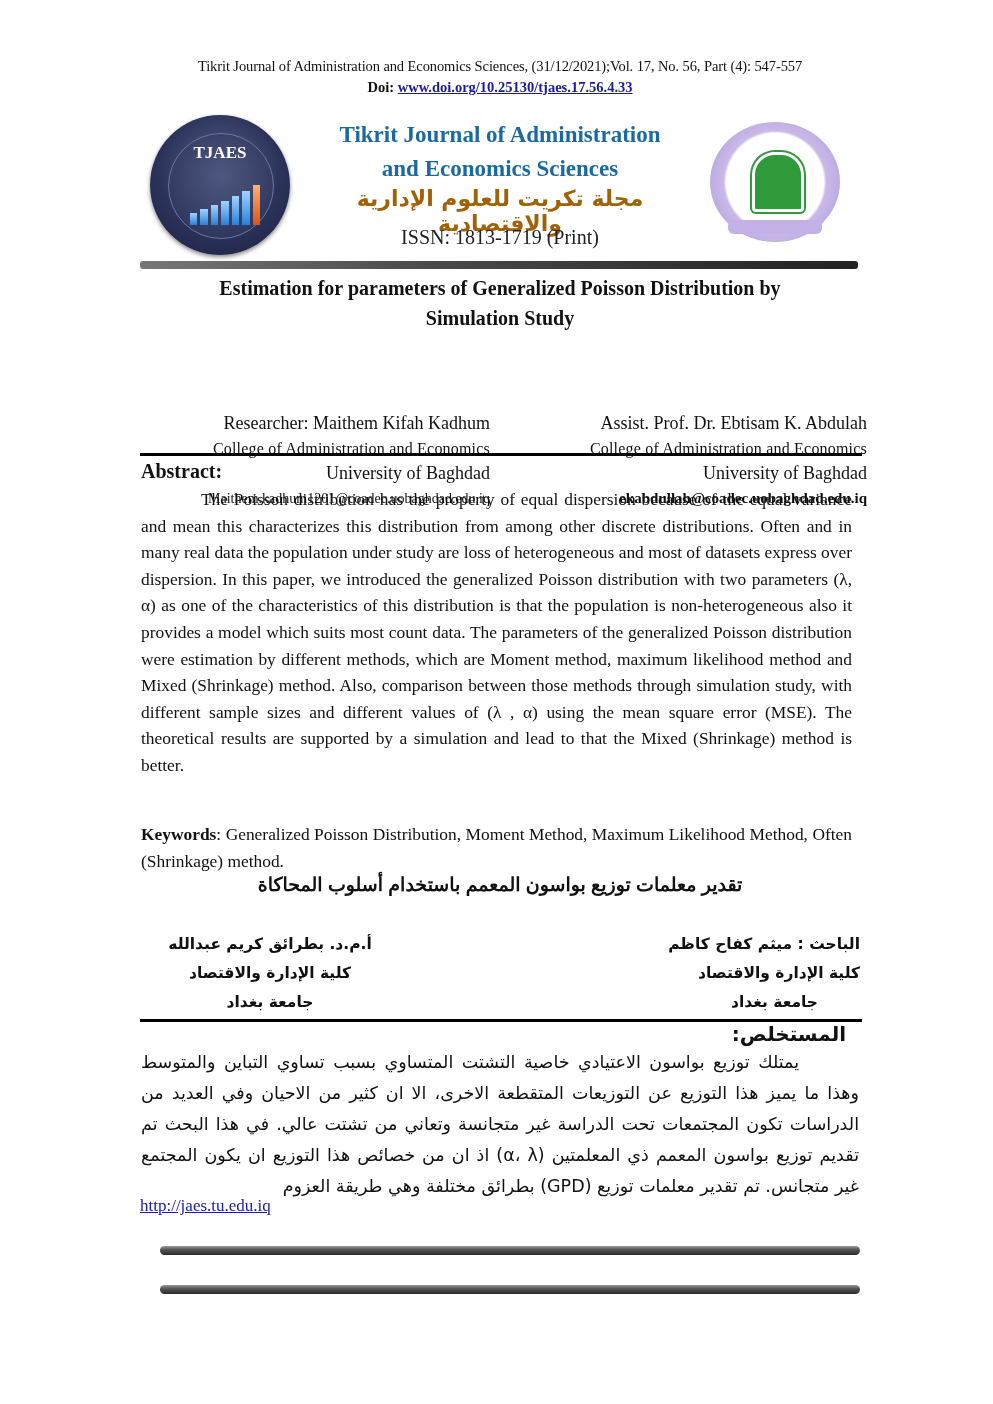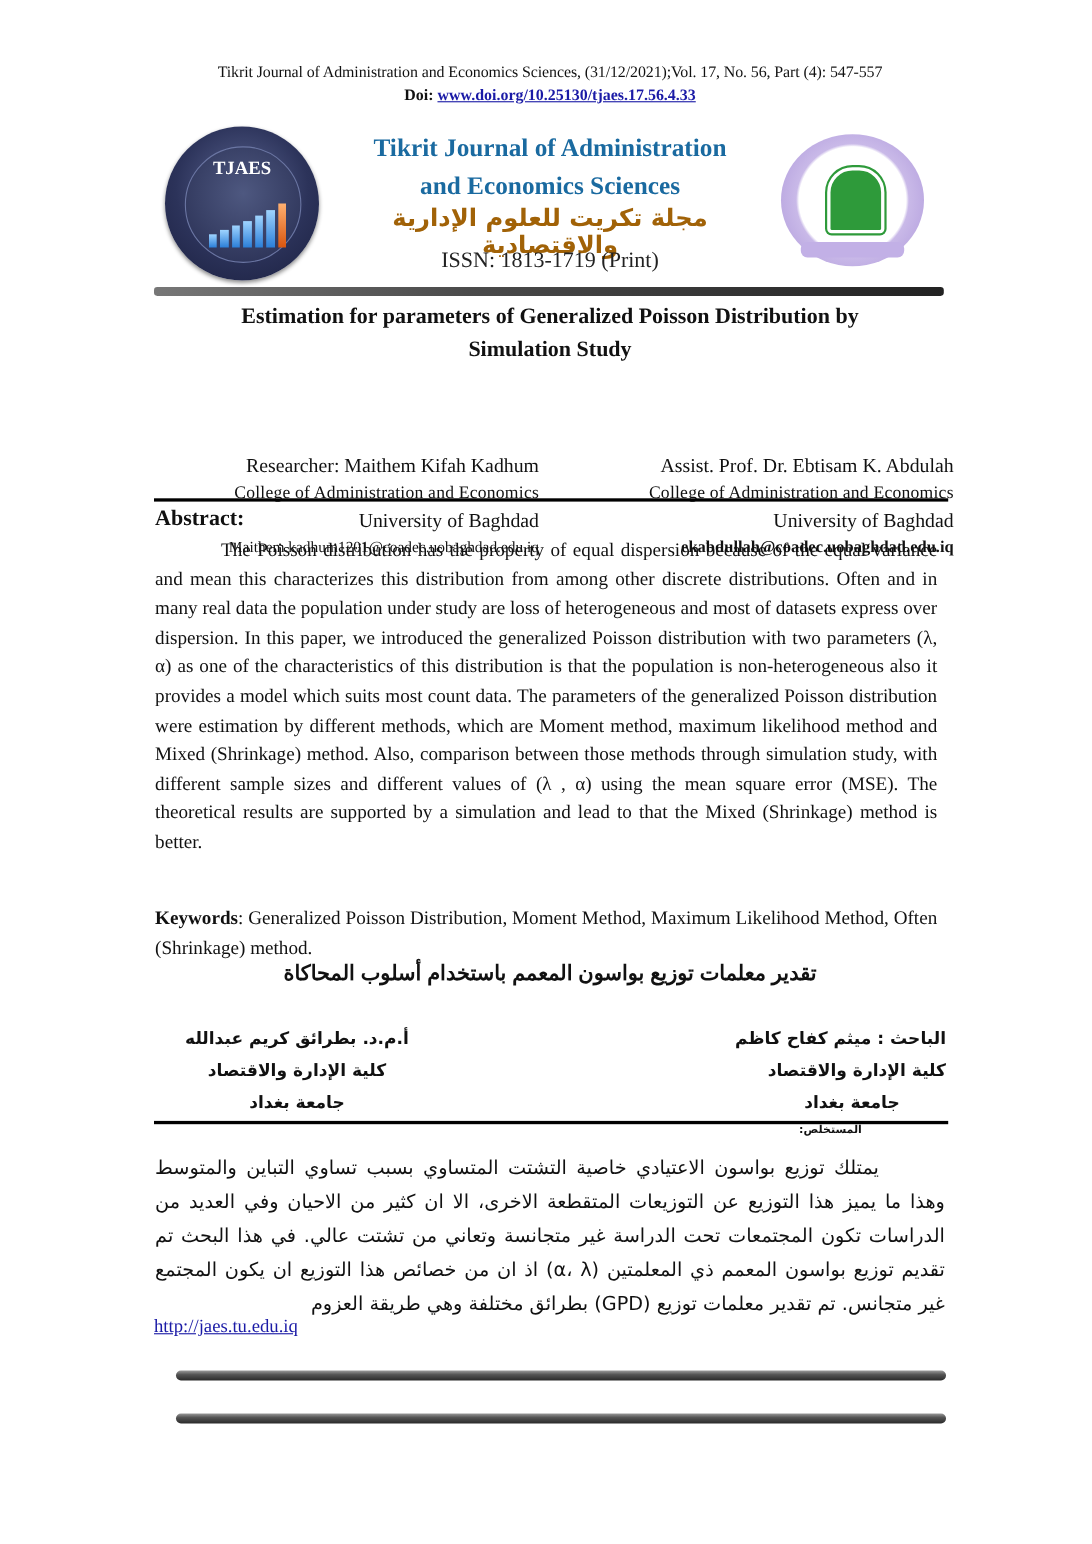--- a/index.html
+++ b/index.html
@@ -49,21 +49,21 @@
   .abstract-body { left: 141px; top: 486px; width: 711px; font-size: 17.4px; line-height: 26.6px; text-align: justify; }
   .abstract-body p { margin: 0; text-indent: 60px; }
   .keywords { left: 141px; top: 821px; width: 711px; font-size: 17.4px; line-height: 26.6px; text-align: justify; }
   .keywords b { font-weight: bold; }
 
   .ar-title { left: 140px; top: 873px; width: 720px; font-size: 19px; font-weight: bold; text-align: center; direction: rtl; font-family: Liberation Sans, sans-serif; }
   .ar-author { top: 930px; width: 260px; text-align: center; direction: rtl; font-family: "DejaVu Sans", sans-serif; font-weight: bold; font-size: 15.5px; line-height: 29px; }
   .ar-a1 { left: 600px; text-align: right; }
   .ar-a2 { left: 140px; }
 
-  .ar-abs-heading { left: 685px; top: 1022px; width: 140px; text-align: center; direction: rtl; font-family: "DejaVu Sans", sans-serif; font-weight: bold; font-size: 10px; }
+  .ar-abs-heading { left: 706px; top: 1022px; width: 140px; text-align: right; direction: rtl; font-family: "DejaVu Sans", sans-serif; font-weight: bold; font-size: 20px; }
   .ar-abs-body { left: 141px; top: 1047px; width: 718px; direction: rtl; text-align: justify; font-family: "DejaVu Sans", sans-serif; font-size: 17.5px; line-height: 31px; }
   .ar-abs-body p { margin: 0; text-indent: 60px; }
 
   .footer-bar { left: 160px; width: 700px; height: 9px; border-radius: 5px; background: linear-gradient(180deg, #999 0%, #555 40%, #2a2a2a 100%); }
   .footer-link { left: 140px; top: 1196px; width: 720px; text-align: left; font-size: 17px; }
   .footer-link a { color: #1a1aa6; text-decoration: underline; }
 </style>
 </head>
 <body>
 

